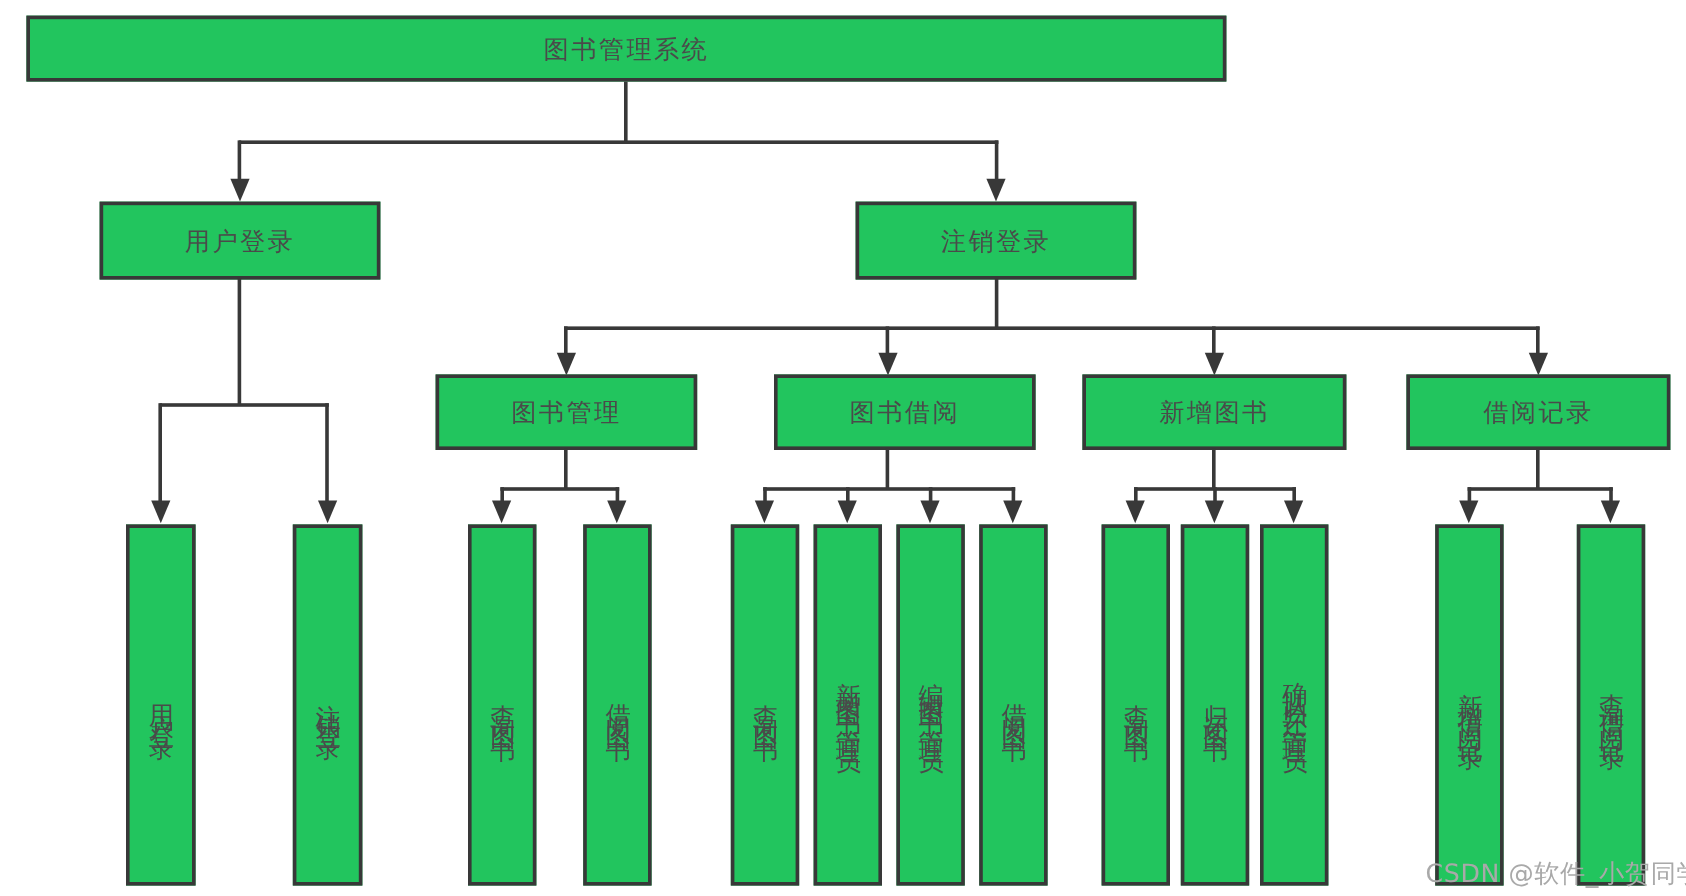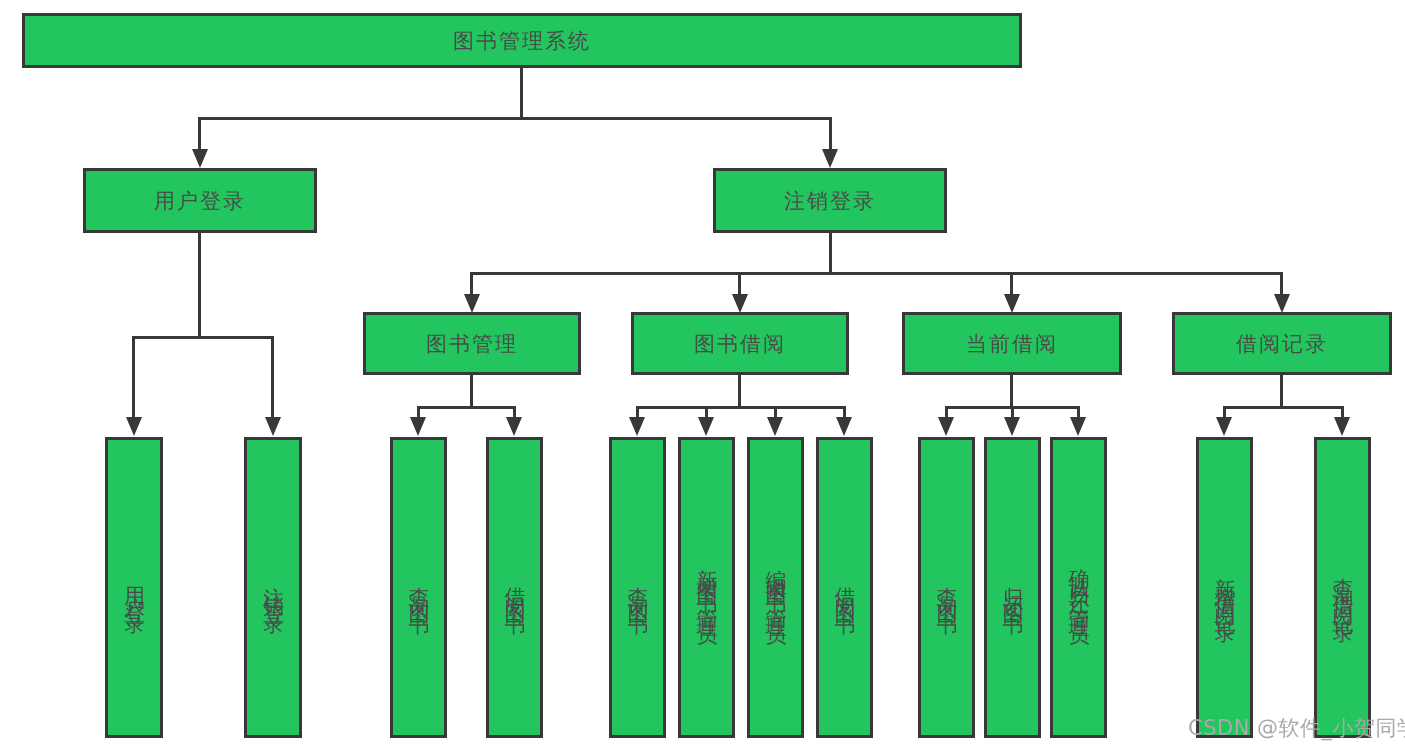--- a/index.html
+++ b/index.html
@@ -75,25 +75,25 @@
     <div class="ln" style="left:1280px; top:272px; width:3px;   height:26px;"></div>
     <div class="arr" style="left:464px;  top:294px;"></div>
     <div class="arr" style="left:732px;  top:294px;"></div>
     <div class="arr" style="left:1004px; top:294px;"></div>
     <div class="arr" style="left:1274px; top:294px;"></div>
   </div>
 
   <div class="box h" style="left:363px; top:312px; width:218px; height:63px;">
     <span>图书管理</span>
   </div>
-  <div class="box h" style="left:631px; top:312px; width:218px; height:63px;font-family:Liberation Serif, serif;">
+  <div class="box h" style="left:645px; top:312px; width:218px; height:63px;font-family:Liberation Serif, serif;">
     <span>图书借阅</span>
   </div>
   <div class="box h" style="left:902px; top:312px; width:220px; height:63px;">
-    <span>当前借阅</span>
+    <span>新增图书</span>
   </div>
   <div class="box h" style="left:1172px; top:312px; width:220px; height:63px;">
     <span>借阅记录</span>
   </div>
 
   <div>
     <div class="ln" style="left:470px; top:374px; width:3px;  height:34px;"></div>
     <div class="ln" style="left:417px; top:406px; width:99px; height:3px;"></div>
     <div class="ln" style="left:417px; top:406px; width:3px;  height:13px;"></div>
     <div class="ln" style="left:513px; top:406px; width:3px;  height:13px;"></div>

